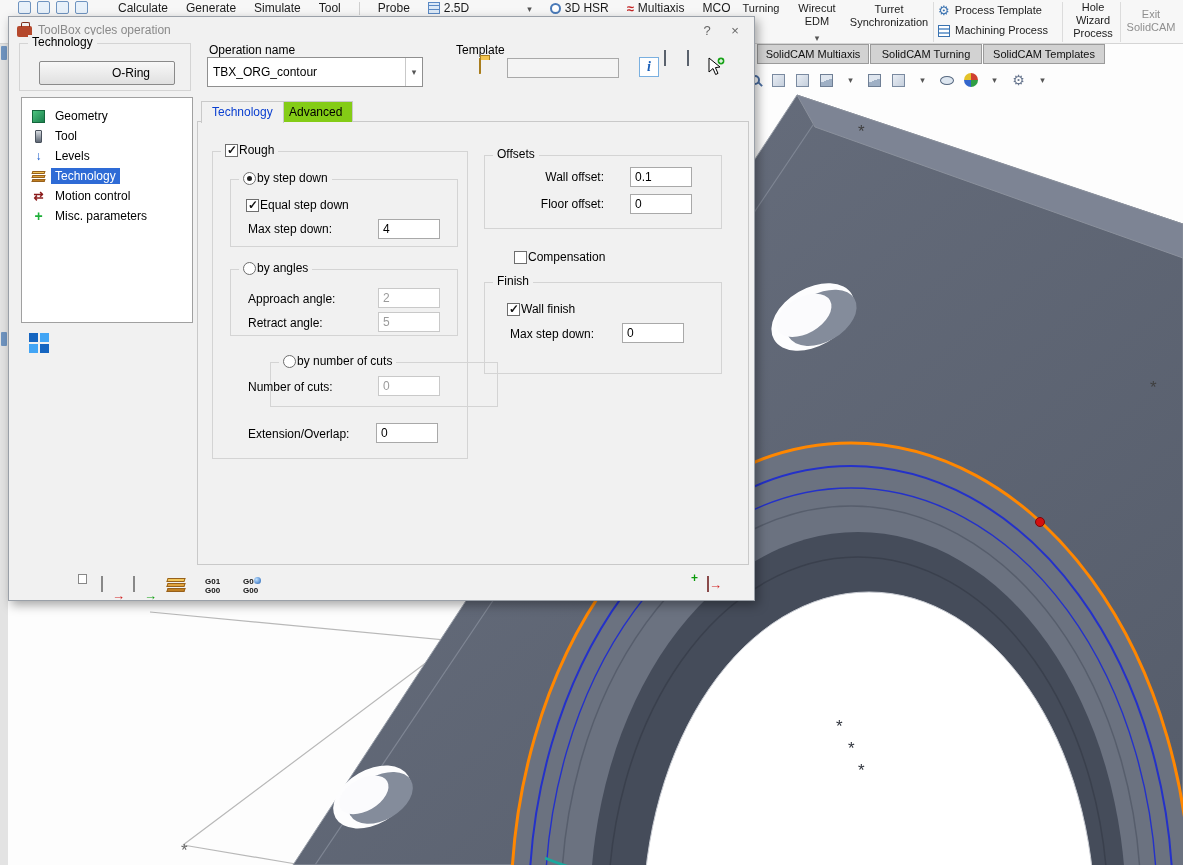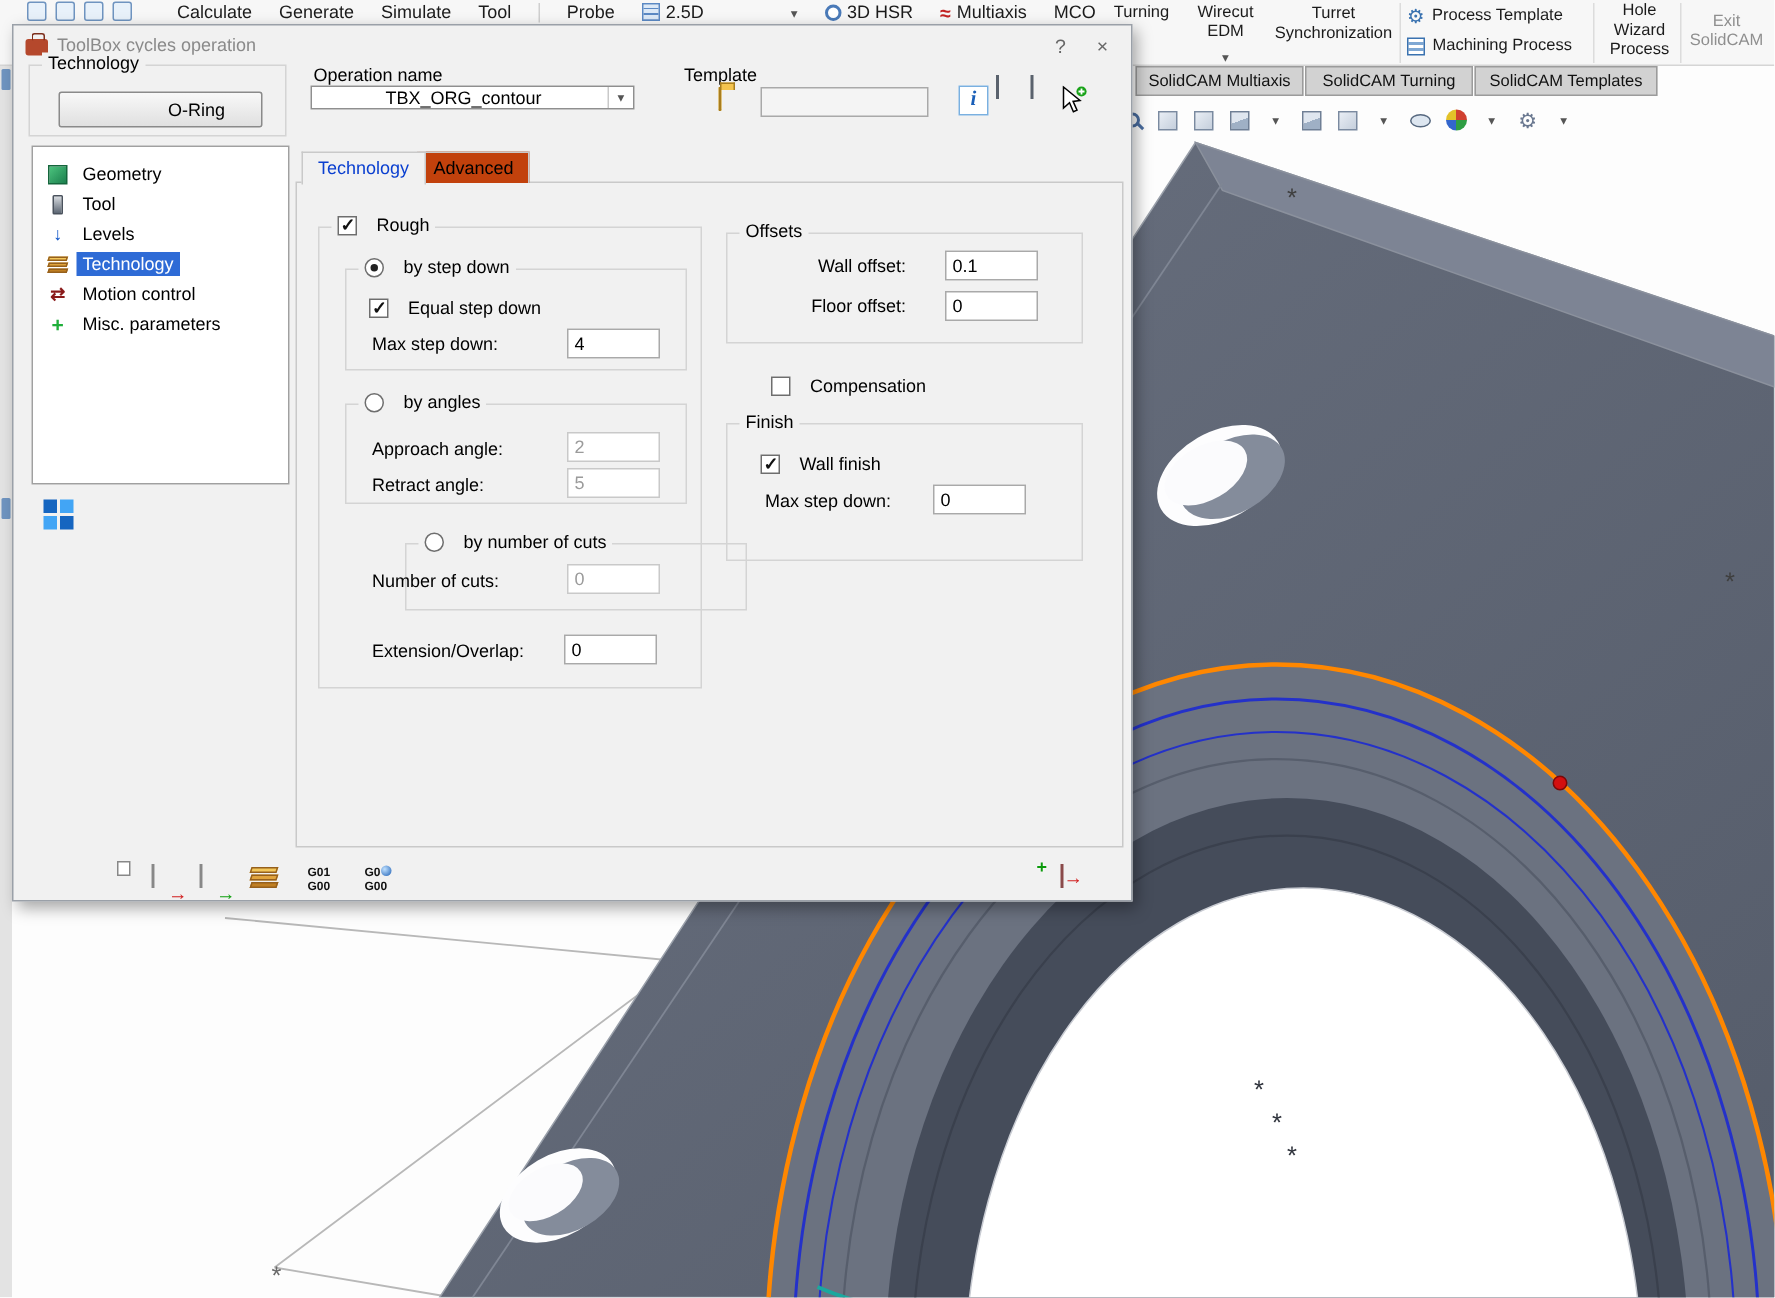--- a/index.html
+++ b/index.html
@@ -50,24 +50,24 @@
   .toolbox-ic::before { content:""; position:absolute; left:4px; top:-4px; width:7px; height:4px; border:1.5px solid #7d2f1c; border-bottom:none; border-radius:2px 2px 0 0; }
   .tbtn { width:22px; text-align:center; color:#666; font-size:13px; cursor:pointer; }
   .grp { position:absolute; border:1px solid #d4d4d4; }
   .legend { position:absolute; top:-9px; left:8px; background:#f1f1f1; padding:0 4px; display:flex; gap:5px; align-items:center; font-size:12px; white-space:nowrap; }
   .lbl { position:absolute; font-size:12px; white-space:nowrap; }
   .btn { position:absolute; border:1px solid #8a8a8a; border-radius:2px; background:linear-gradient(#f8f8f8,#e0e0e0);
          font-size:12px; text-align:center; cursor:pointer;padding-left:48px; }
   .tf { position:absolute; height:20px; border:1px solid #a9a9a9; background:#fff; font-size:12px; padding:1px 4px;
         font-family:"Liberation Sans",sans-serif; }
   .tf.dis { color:#9b9b9b; border-color:#c9c9c9; }
-  .combo { position:absolute; height:16px; border:1px solid #8f8f8f; background:#fff; display:flex; cursor:pointer;padding-left:44px; }
+  .combo { position:absolute; height:30px; border:1px solid #8f8f8f; background:#fff; display:flex; align-items:center; cursor:pointer; }
   .combo .val { flex:1; padding:0 5px; font-size:12px; }
   .combo .drop { width:17px; align-self:stretch; border-left:1px solid #c9c9c9; display:flex; align-items:center; justify-content:center; }
-  .cb, .radio { position:absolute; display:flex; align-items:center; gap:13px; font-size:12px; cursor:pointer; }
+  .cb, .radio { position:absolute; display:flex; align-items:center; gap:1px; font-size:12px; cursor:pointer; }
   .cb .box { width:13px; height:13px; border:1px solid #6e6e6e; background:#fff; position:relative; flex:none; }
   .cb.checked .box::after { content:"✓"; position:absolute; left:1px; top:-2px; font-size:12px; font-weight:bold; color:#111; }
   .radio .circ { width:13px; height:13px; border:1px solid #6e6e6e; border-radius:50%; background:#fff; position:relative; flex:none; }
   .radio.sel .circ::after { content:""; position:absolute; left:3px; top:3px; width:5px; height:5px; border-radius:50%; background:#222; }
   .inlinecb { position:static; }
 
   #tree { position:absolute; left:12px; top:80px; width:172px; height:226px; background:#fff; border:1px solid #a0a0a0; padding-top:8px; }
   .titem { display:flex; align-items:center; gap:6px; height:20px; padding-left:10px; cursor:pointer; }
   .titem .tlabel { padding:1px 4px; }
   .titem.sel .tlabel { background:#2e6bd6; color:#fff; }
@@ -81,21 +81,21 @@
   .mot-ic::after { content:"⇄"; }
   .plus-ic { width:13px; text-align:center; color:#1faf3a; font-weight:bold; font-size:14px; line-height:13px; }
   .plus-ic::after { content:"+"; }
   #grid-squares { position:absolute; left:20px; top:316px; width:20px; height:20px; display:grid; grid-template-columns:9px 9px; gap:2px; cursor:pointer; }
   #grid-squares i { width:9px; height:9px; } 
   #grid-squares i:nth-child(1){ background:#1565c0; } #grid-squares i:nth-child(2){ background:#42a5f5; }
   #grid-squares i:nth-child(3){ background:#42a5f5; } #grid-squares i:nth-child(4){ background:#1565c0; }
 
   #panel { position:absolute; left:188px; top:104px; width:552px; height:444px; border:1px solid #c9c9c9; background:#f1f1f1; }
   .dtab { position:absolute; top:-21px; height:21px; line-height:20px; padding:0 10px; font-size:12px;
-          border:1px solid #c9c9c9; border-bottom:none; background:#c2410c; cursor:pointer; }
+          border:1px solid #c9c9c9; border-bottom:none; background:#84cc16; cursor:pointer; }
   .dtab.active { background:#f1f1f1; color:#0a3fd0; height:22px; z-index:2; }
 
   
   .disk-ic { width:18px; height:18px; background:#1e63c8; border-radius:2px; position:relative; cursor:pointer; }
   .disk-ic::before { content:""; position:absolute; left:4px; top:2px; right:4px; height:5px; background:#e8f0fb; }
   .disk-ic::after { content:""; position:absolute; left:5px; bottom:2px; right:5px; height:6px; background:#b9cdea; }
   .folder-ic { width:18px; height:13px; margin-top:4px; background:#f4c44e; border:1px solid #a87d1e; border-radius:1px 3px 2px 2px; position:relative; cursor:pointer; }
   .folder-ic::before { content:""; position:absolute; left:0; top:-4px; width:8px; height:4px; background:#f4c44e; border:1px solid #a87d1e; border-bottom:none; }
   .info-btn { position:absolute; width:20px; height:20px; border:1px solid #7ab0e0; background:#fff; text-align:center; cursor:pointer; }
   .info-btn::after { content:"i"; font-family:"Liberation Serif",serif; font-weight:bold; font-style:italic; color:#1a5fb8; font-size:14px; line-height:18px; }

